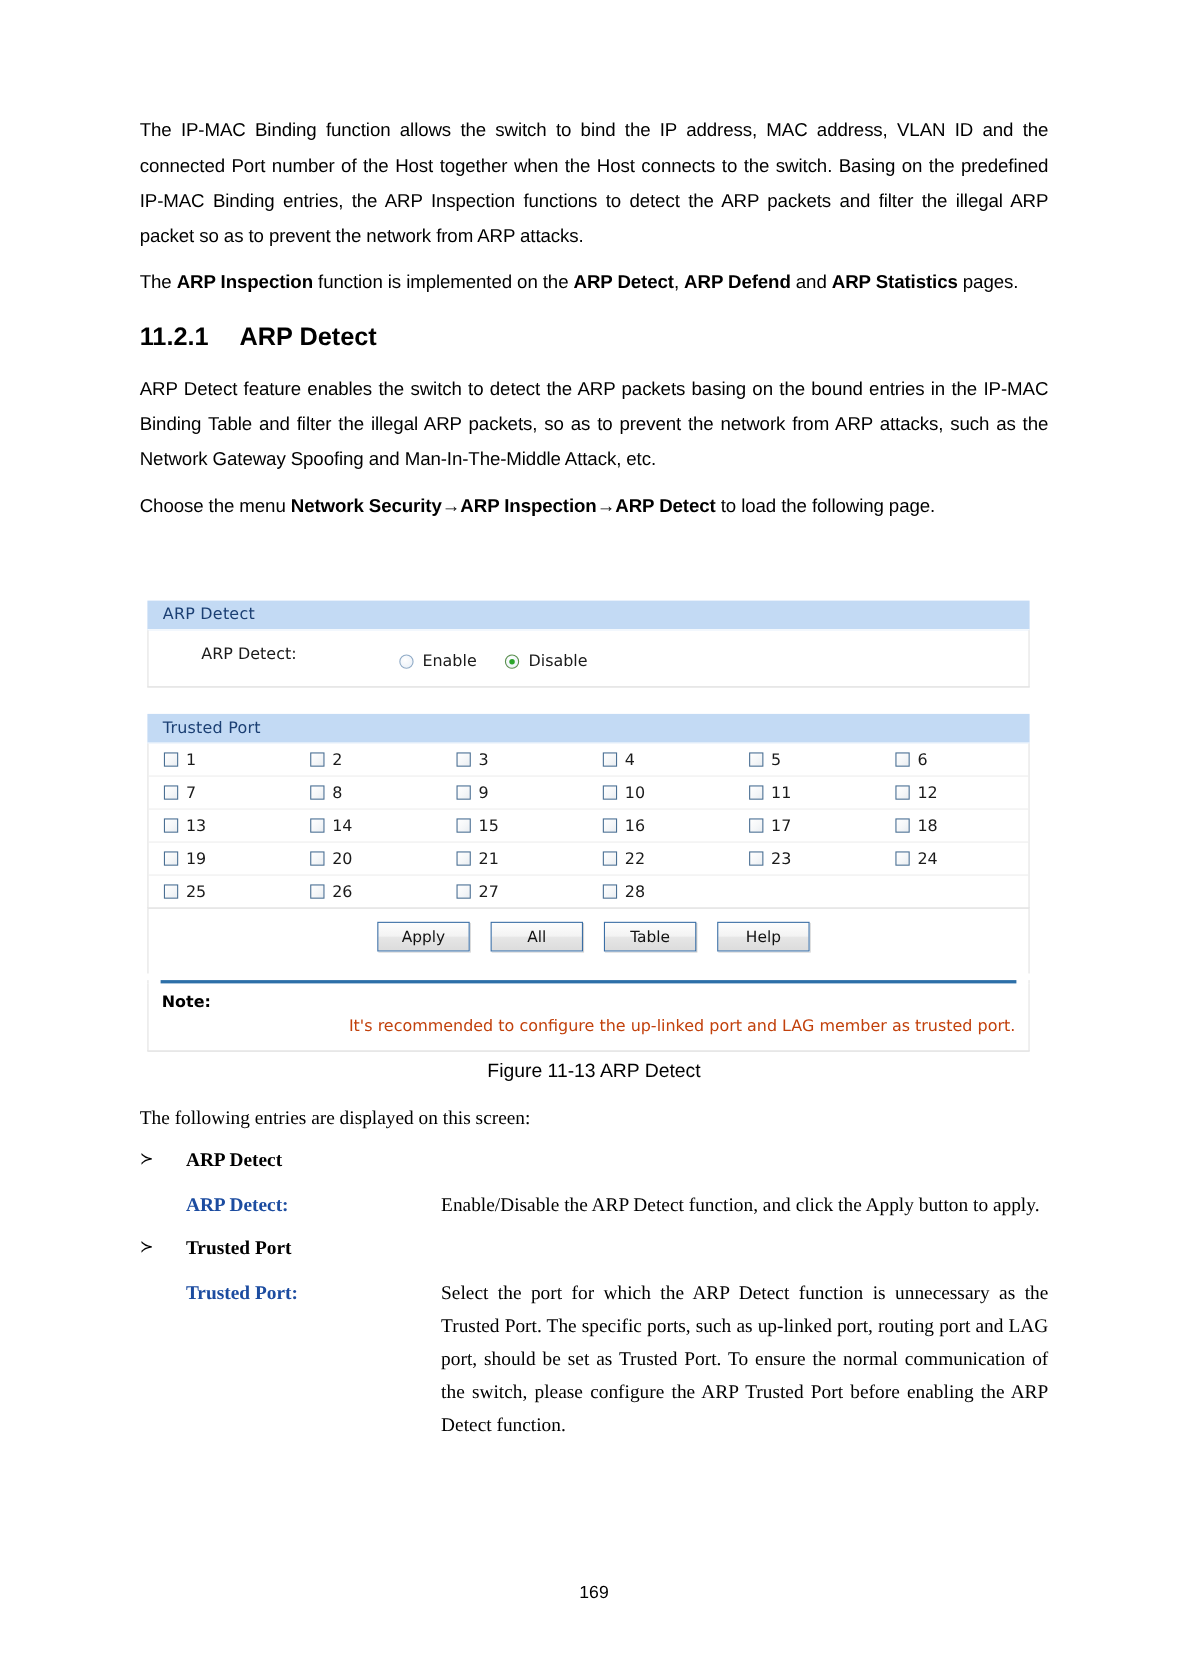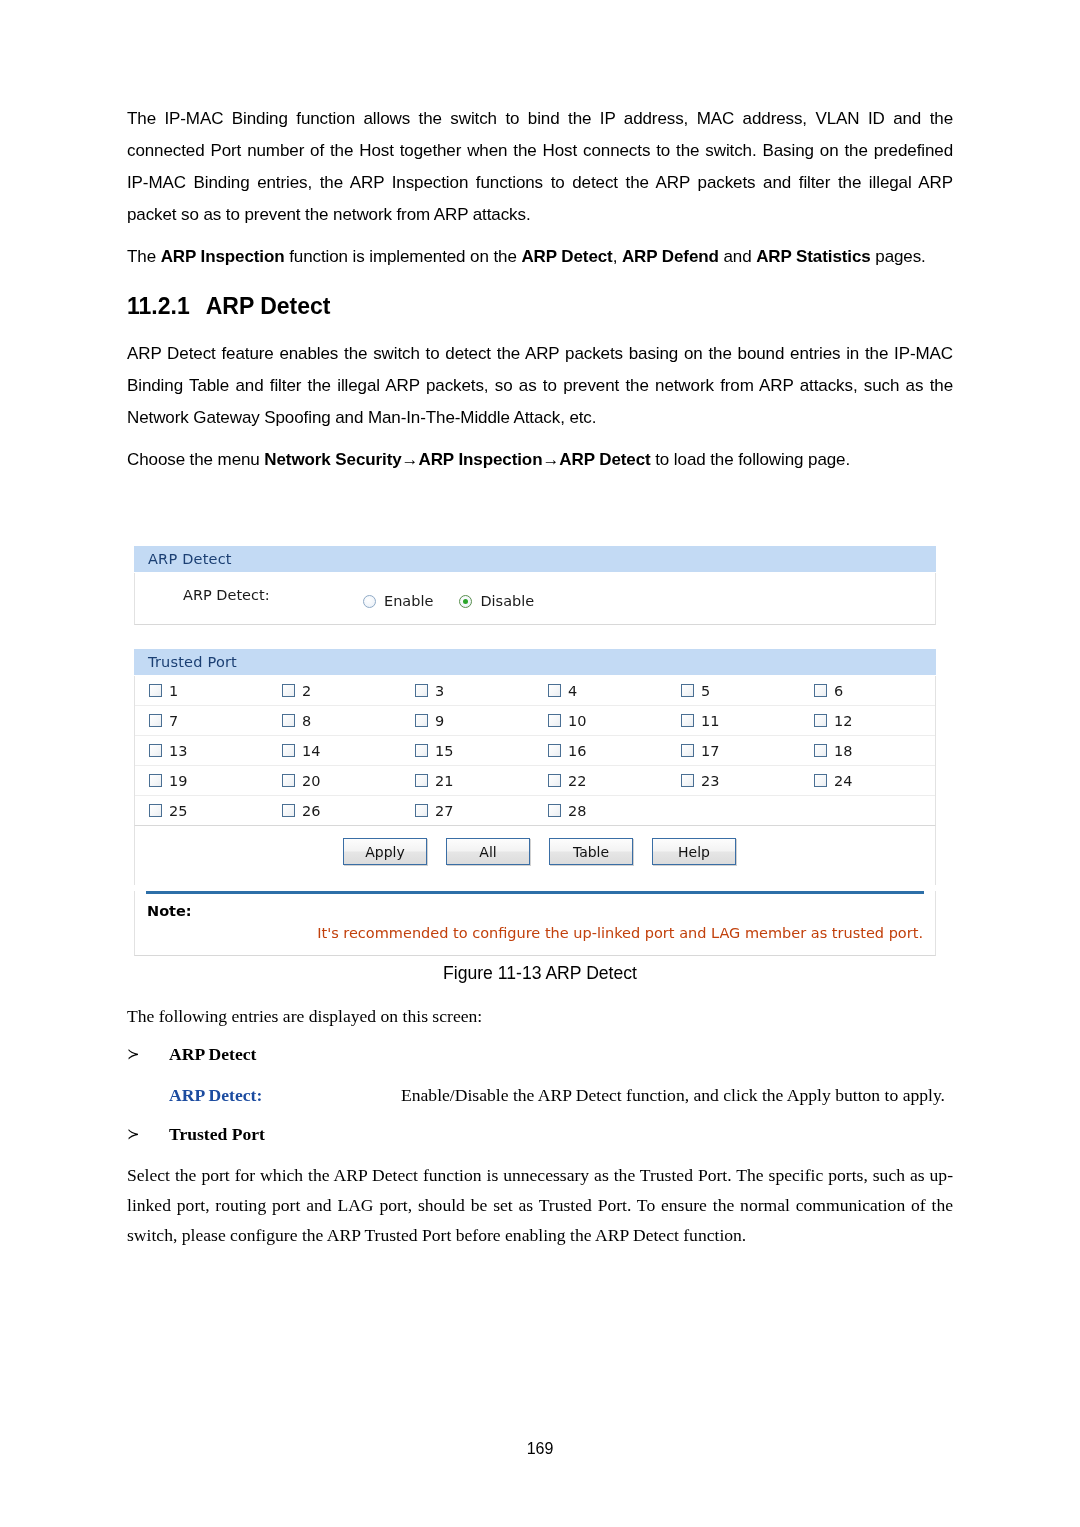--- a/index.html
+++ b/index.html
@@ -40,21 +40,21 @@
     letter-spacing: -0.1px;
   }
   p.body b { font-weight: bold; }
 
   h2.section-heading {
     margin: 20px 0 18px 0;
     font-size: 23px;
     font-weight: bold;
     letter-spacing: 0px;
   }
-  h2.section-heading .num { margin-right: 16px; }
+  h2.section-heading .num { margin-right: 28px; }
 
   
   .ui-panel {
     position: absolute;
     left: 134px;
     top: 546px;
     width: 802px;
     background: #ffffff;
     font-family: "DejaVu Sans", sans-serif;
   }
@@ -466,19 +466,20 @@
       <div class="defn-term">ARP Detect:</div>
       <div class="defn-desc">Enable/Disable the ARP Detect function, and click the Apply button to apply.</div>
     </div>
 
     <div class="bullet-head">
       <span class="bullet-arrow">≻</span>
       <span>Trusted Port</span>
     </div>
 
     <div class="defn">
+      <div class="defn-term">Trusted Port:</div>
       <div class="defn-desc">Select the port for which the ARP Detect function is unnecessary as the Trusted Port. The specific ports, such as up-linked port, routing port and LAG port, should be set as Trusted Port. To ensure the normal communication of the switch, please configure the ARP Trusted Port before enabling the ARP Detect function.</div>
     </div>
   </div>
 
   <div class="page-number">169</div>
 
 </div>
 
 </body></html>

